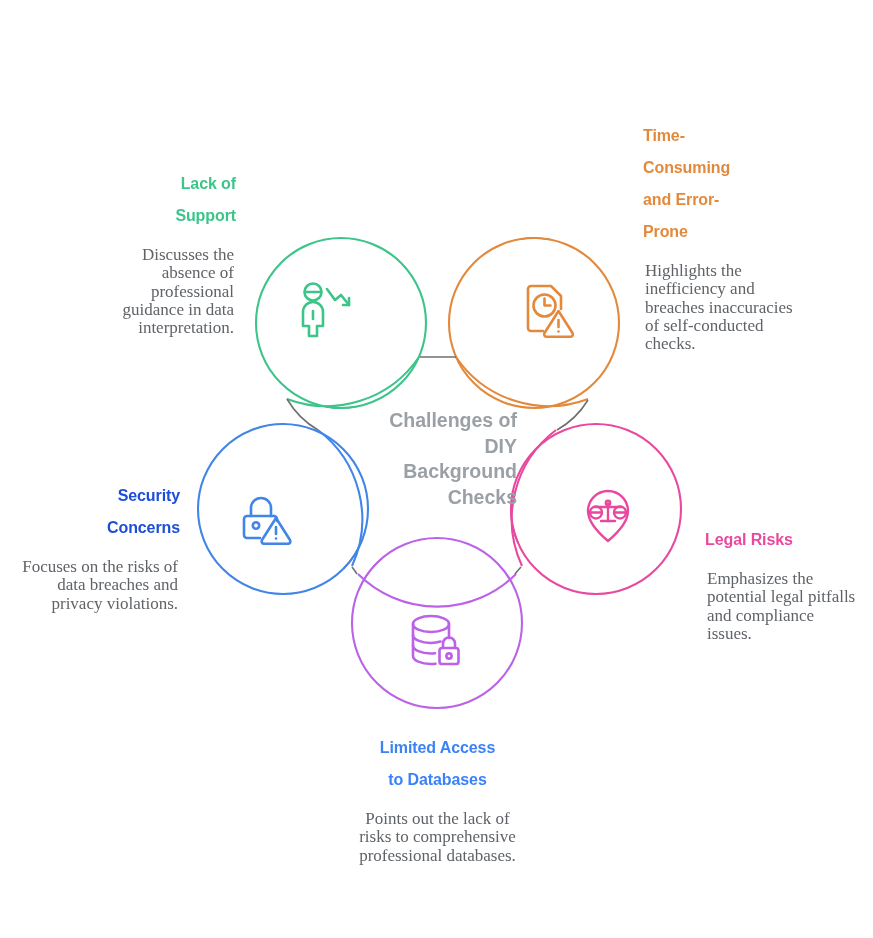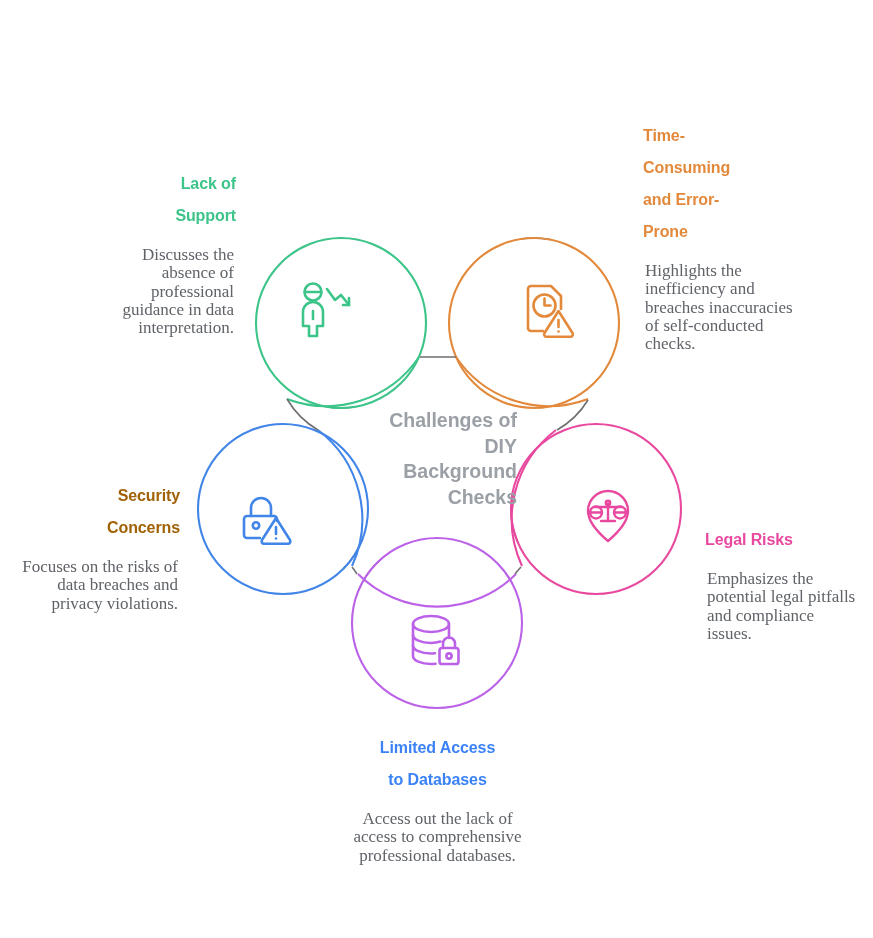--- a/index.html
+++ b/index.html
@@ -185,22 +185,22 @@
   </div>
 
   <div class="label-block ta-left" id="lbl-legal-risks">
     <div class="label-title" style="color:#E8499F; white-space:pre-line;margin-top:38px;">Legal Risks</div>
     <div class="label-desc">Emphasizes the potential legal pitfalls and compliance issues.</div>
   </div>
 
   <div class="label-block ta-center" id="lbl-limited-access">
     <div class="label-title" style="color:#3b82f6; white-space:pre-line;">Limited Access
 to Databases</div>
-    <div class="label-desc">Access out the lack of access to comprehensive professional databases.</div>
+    <div class="label-desc">Points out the lack of risks to comprehensive professional databases.</div>
   </div>
 
   <div class="label-block ta-right" id="lbl-security">
-    <div class="label-title" style="color:#a16207; white-space:pre-line;text-align:right;">Security
+    <div class="label-title" style="color:#1d4ed8; white-space:pre-line;text-align:right;">Security
 Concerns</div>
     <div class="label-desc">Focuses on the risks of data breaches and privacy violations.</div>
   </div>
 
 </div>
 
 </body></html>

